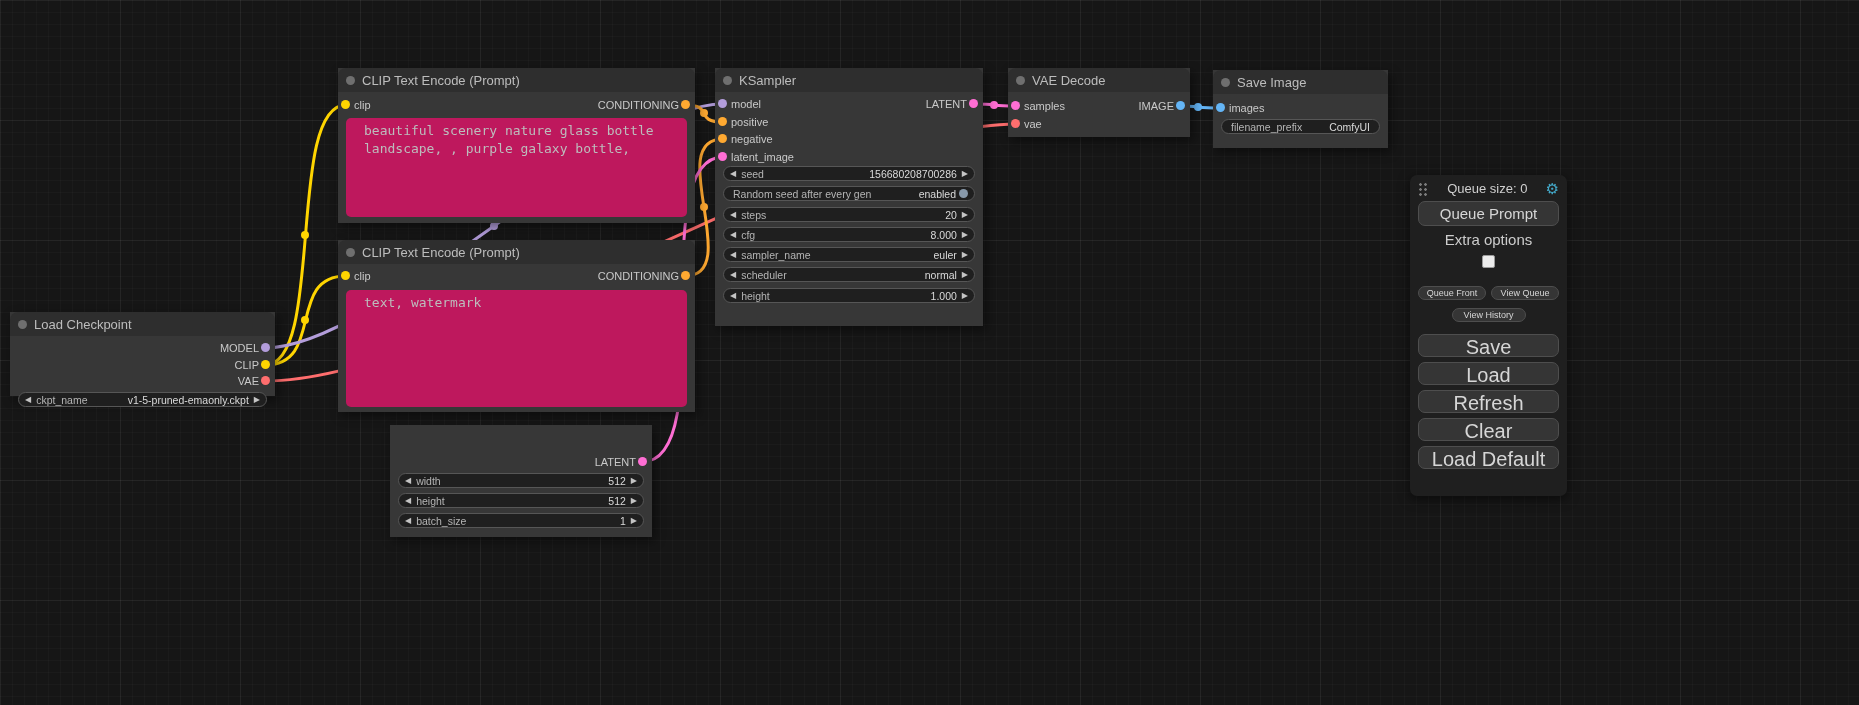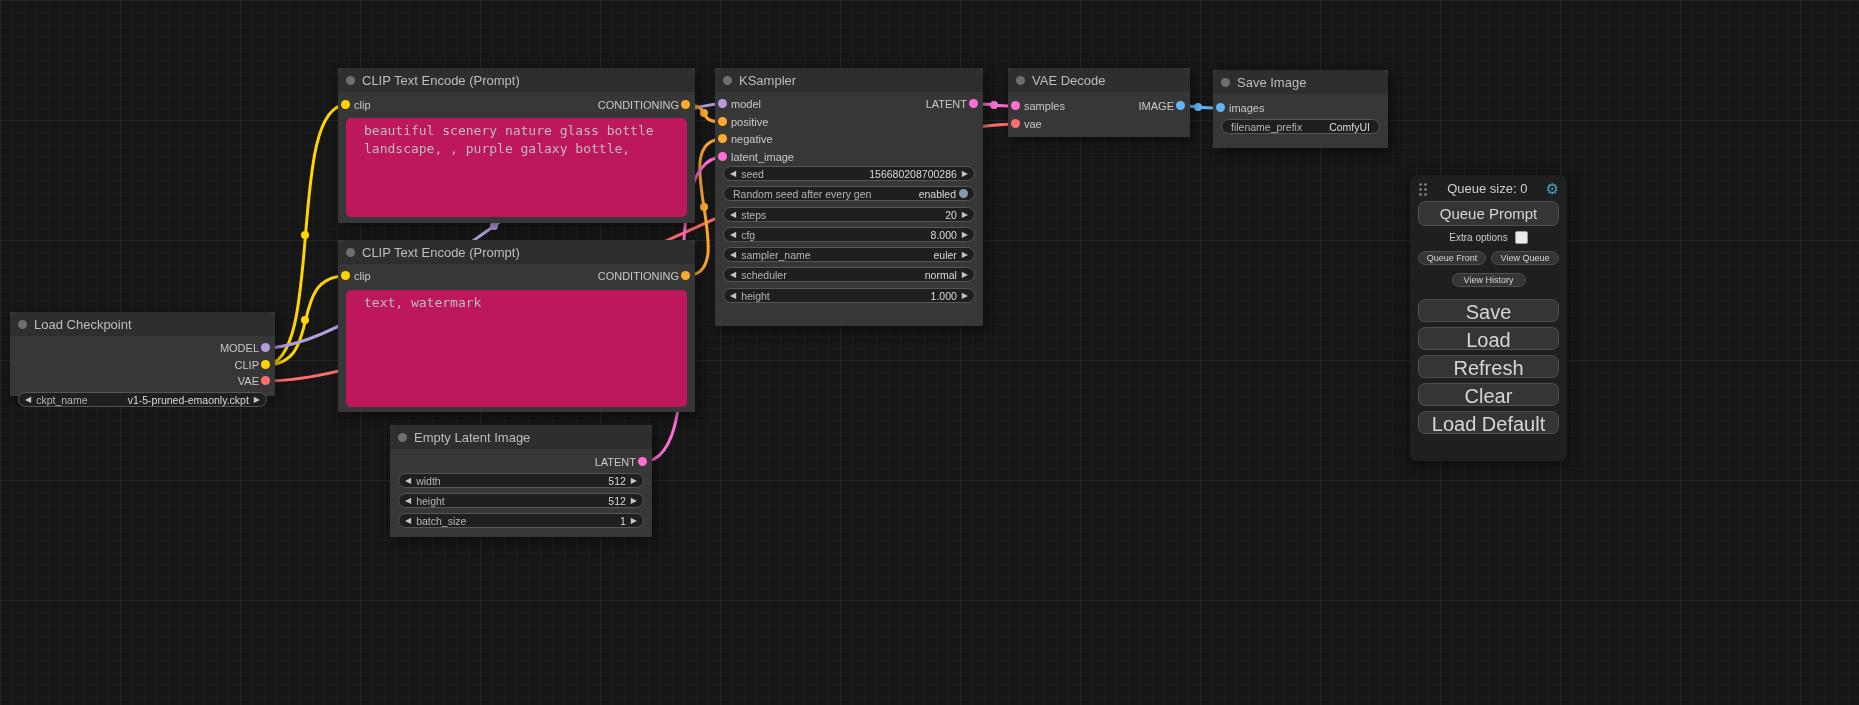--- a/index.html
+++ b/index.html
@@ -74,21 +74,21 @@
   .queue-size{flex:1;text-align:center;font-size:13px;color:#cfcfcf;}
   .gear{font-size:15px;color:var(--c-gear);flex:0 0 auto;line-height:1;cursor:pointer;}
   .btn{
     display:block;width:calc(100% - 16px);margin:0 8px 5px;
     background:#353535;border:1px solid #4e4e4e;border-radius:7px;
     color:#d6d6d6;font-family:"Liberation Sans",sans-serif;cursor:pointer;
   }
   .btn-queue{height:25px;font-size:15px;}
   .btn-big{height:23px;font-size:20px;}
   .extra-row{display:flex;justify-content:center;align-items:center;gap:7px;
-    font-size:10px;color:#cccccc;margin:1px 0 7px;}
+    font-size:15px;color:#cccccc;margin:1px 0 18px;flex-direction:column;}
   .checkbox{width:11px;height:11px;background:#ececec;border:1px solid #9a9a9a;border-radius:2px;}
   .small-row{display:flex;gap:5px;margin:0 8px 4px;}
   .btn-small{flex:1;margin:0;height:14px;font-size:9px;border-radius:8px;padding:0;}
   .history-row{text-align:center;margin-bottom:12px;}
   .history-row .btn-small{display:inline-block;width:74px;}
 </style>
 </head>
 <body>
 
 <svg id="links" width="1859" height="705">
@@ -234,24 +234,20 @@
   </div>
   <div class="slot in" style="top:30px"><span>images</span></div>
   <span class="pin in pin-image" style="top:33px"></span>
   <div class="widget noarrow" style="top:49px">
     <span class="wlabel">filename_prefix</span>
     <span class="wvalue">ComfyUI</span>
   </div>
 </div>
 
 <div class="node" style="left:390px;top:425px;width:262px;height:112px">
-  <div class="ntitle">
-    <span class="ndot"></span>
-    <span class="nname">Empty Latent Image</span>
-  </div>
   <div class="slot out" style="top:29px"><span>LATENT</span></div>
   <span class="pin out pin-latent" style="top:32px"></span>
   <div class="widget" style="top:48px">
     <span class="warrow">◀</span>
     <span class="wlabel">width</span>
     <span class="wvalue">512</span>
     <span class="warrow">▶</span>
   </div>
   <div class="widget" style="top:68px">
     <span class="warrow">◀</span>

